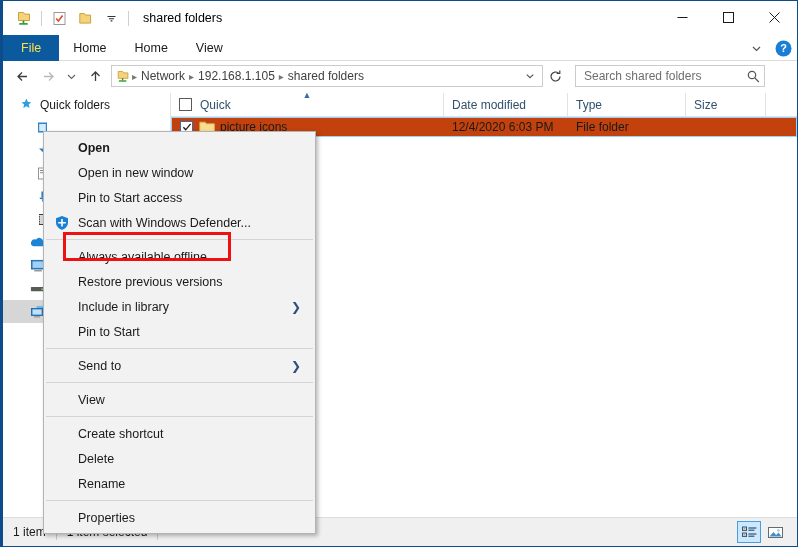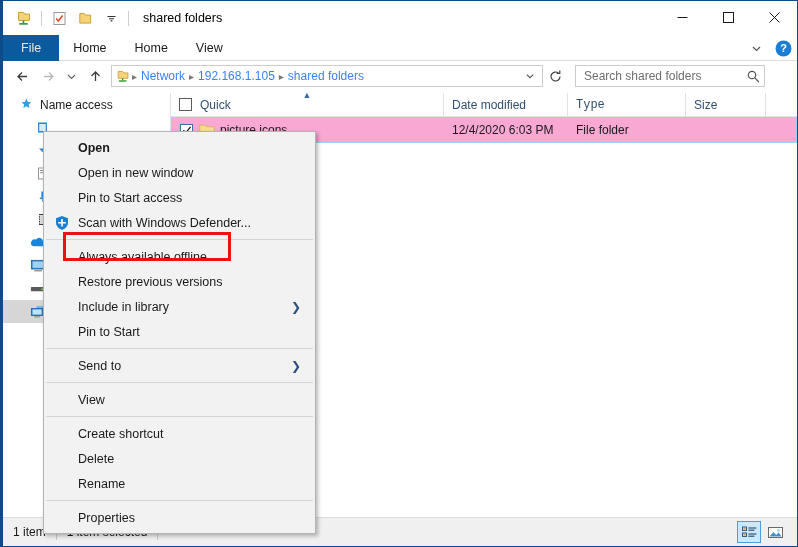--- a/index.html
+++ b/index.html
@@ -53,21 +53,21 @@
     border-bottom: 1px solid #dcdcdc;
     display: flex; align-items: stretch;
   }
   .rb-tab {
     display: flex; align-items: center; justify-content: center;
     padding: 0 14px;
     font-size: 12.5px; color: #1a1a1a;
     height: 26px;
   }
   .rb-tab.file {
-    background: #0c5a9e; color: #e5e5e5;
+    background: #0c5a9e; color: #fde047;
     padding: 0 18px;
     font-size: 12.5px;
   }
   .rb-right {
     position: absolute; right: 4px; top: 0; height: 26px;
     display: flex; align-items: center; gap: 6px;
   }
   .rb-chevron { width: 22px; height: 22px; display:flex; align-items:center; justify-content:center; }
   .rb-help { width: 20px; height: 20px; display:flex; align-items:center; justify-content:center;}
 
@@ -85,21 +85,21 @@
   .addr-box {
     flex: 0 0 auto;
     width: 432px; height: 22px;
     margin-left: 4px;
     border: 1px solid #cccccc;
     background: #ffffff;
     display: flex; align-items: center;
     padding: 0 2px 0 4px;
     font-size: 12px;
   }
-  .crumb { color: #3b82f6; padding: 0 3px; white-space: nowrap; }
+  .crumb { color: #404040; padding: 0 3px; white-space: nowrap; }
   .crumb-sep { color: #777777; font-size: 10px; padding: 0 1px; }
   .addr-right { margin-left: auto; display:flex; align-items:center; gap:2px; }
   .search-box {
     margin-left: 8px;
     width: 190px; height: 22px;
     border: 1px solid #cccccc;
     background: #ffffff;
     display: flex; align-items: center;
     padding: 0 4px 0 8px;
     font-size: 12px; color: #6e6e6e;
@@ -116,21 +116,21 @@
   }
   .col {
     height: 24px; display: flex; align-items: center;
     border-left: 1px solid #e2e2e2;
     padding-left: 8px; position: relative;
     white-space: nowrap;
   }
   .col.first { border-left: none; }
   .col-name   { width: 272px; }
   .col-date   { width: 124px; }
-  .col-type   { width: 118px; font-family: Liberation Mono, monospace; }
+  .col-type   { width: 118px; }
   .col-size   { width: 80px; }
   .col-rest   { flex: 1; }
   .hdr-check {
     width: 13px; height: 13px;
     border: 1px solid #5a5a5a;
     background: #ffffff;
     margin-right: 8px;
   }
   .sort-caret {
     position: absolute; left: 50%; top: -3px; transform: translateX(-50%);
@@ -153,23 +153,23 @@
   .nav-item.sel { background: #d6d6d6; }
   .nav-ico { width: 18px; height: 16px; display:flex; align-items:center; justify-content:center; margin-right: 5px; }
 
   
   #filelist {
     position: absolute; left: 168px; top: 116px; right: 0; bottom: 29px;
     background: #ffffff;
     overflow: hidden;
   }
   .file-row {
-    height: 26px; display: flex; align-items: center;
+    height: 20px; display: flex; align-items: center;
     font-size: 12px; color: #1a1a1a;
-    background: #f9a8d4;
+    background: #c2410c;
     border: 1px solid #99d1ff;
   }
   .fr-cell { display: flex; align-items: center; padding-left: 8px; white-space: nowrap; }
   .fr-name { width: 272px; }
   .fr-date { width: 124px; }
   .fr-type { width: 118px; }
   .fr-size { width: 80px; }
   .row-check {
     width: 13px; height: 13px;
     border: 1px solid #3a6ea5;
@@ -386,21 +386,21 @@
     <div class="col col-rest"></div>
   </div>
 
   <div id="navpane">
     <div class="nav-item" style="padding-left:14px;">
       <span class="nav-ico">
         <svg width="15" height="15" viewBox="0 0 15 15">
           <path d="M7.4 1.6l1.5 3.3 3.4.4-2.6 2.3.8 3.4-3.1-1.8-3.1 1.8.8-3.4L2.5 5.3l3.4-.4z" fill="#2f9fe0"></path>
         </svg>
       </span>
-      <span>Name access</span>
+      <span>Quick folders</span>
     </div>
 
     <div class="nav-item" style="padding-left:30px;">
       <span class="nav-ico">
         <svg width="15" height="15" viewBox="0 0 15 15">
             <rect x="3" y="2.5" width="9" height="10" fill="#2f84d0"></rect>
             <rect x="4.2" y="4" width="6.6" height="7" fill="#d8ecfb"></rect>
           </svg>
       </span>
     </div>

